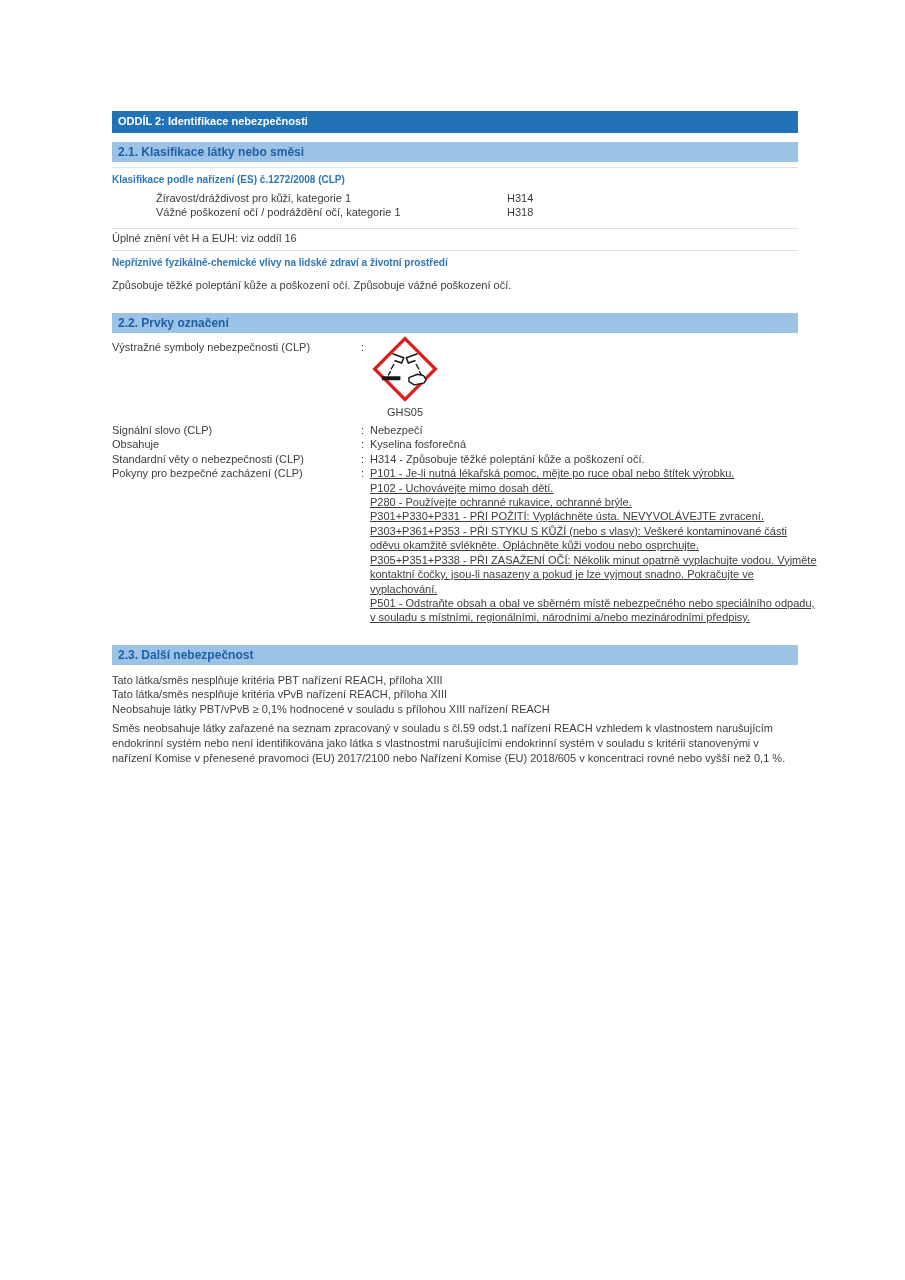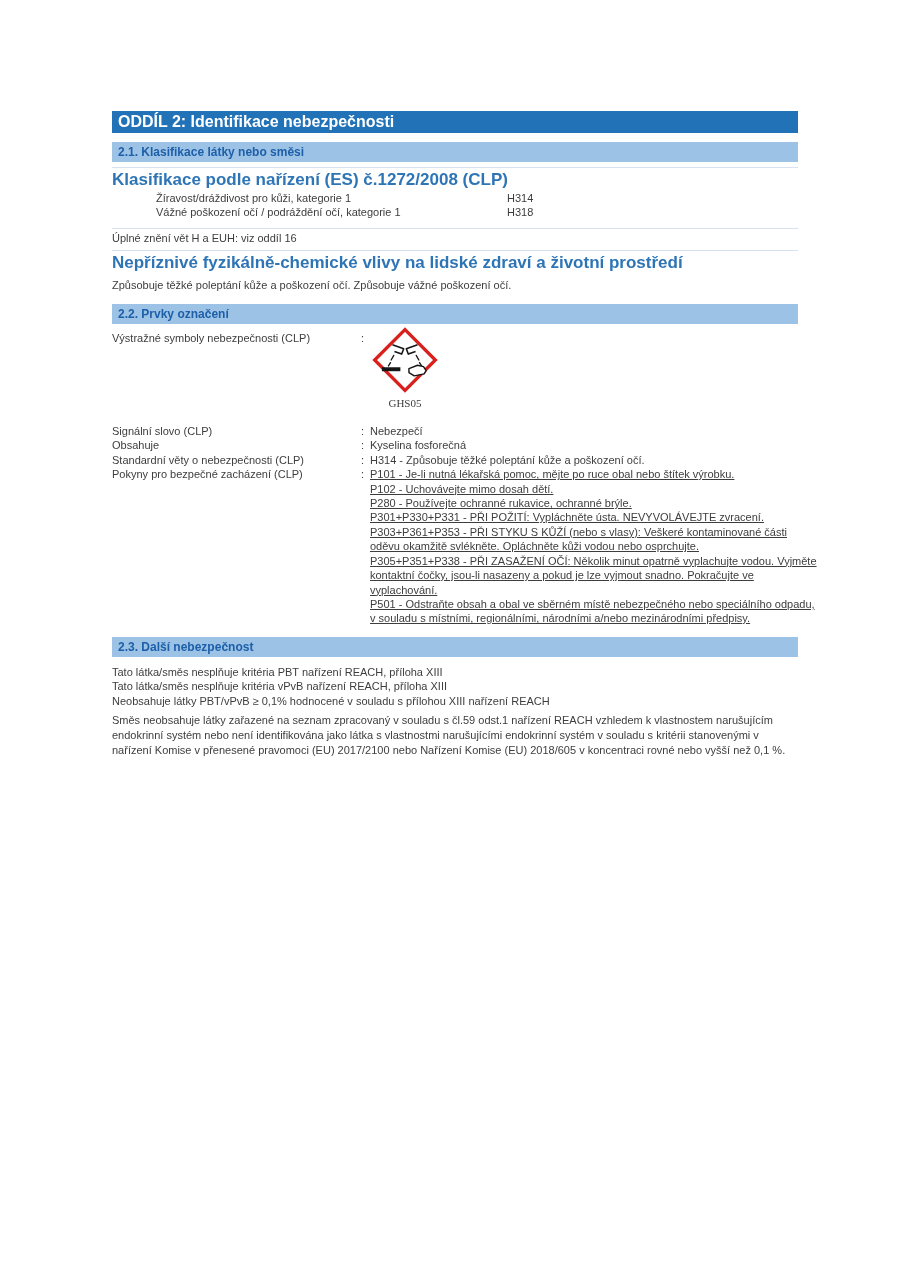--- a/index.html
+++ b/index.html
@@ -6,46 +6,46 @@
   html,body { background:#ffffff; }
   .page {
     position:relative; width:905px; height:1280px; background:#fff;
     font-family:"Liberation Sans", sans-serif; color:var(--body_text,#3d3d3d);
     overflow:hidden;
   }
   .content { position:absolute; left:112px; top:111px; width:686px; font-size:11px; line-height:14.4px; }
 
   .bar-dark {
     background:var(--header_bg,#2272b7); color:var(--header_text,#ffffff);
-    font-weight:bold; font-size:16px; line-height:15px; padding:3px 6px 4px 6px;
+    font-weight:bold; font-size:11px; line-height:15px; padding:3px 6px 4px 6px;
   }
   .bar-light {
     background:var(--section_bar_bg,#9cc3e6); color:var(--section_bar_text,#1d5fa8);
     font-weight:bold; font-size:12px; line-height:14px; padding:3px 6px;
   }
   .mt-s21 { margin-top:9px; }
-  .mt-bar { margin-top:11px; }
+  .mt-bar { margin-top:20px; }
 
   .subhead {
     margin-top:5px; border-top:1px solid var(--hairline,#d7e2f0);
     padding-top:5px; color:var(--subheading_text,#2e75b6);
-    font-weight:bold; font-size:17px; line-height:14px;
+    font-weight:bold; font-size:10px; line-height:14px;
   }
   .class-grid { margin-top:4px; display:grid; grid-template-columns:351px 1fr; }
   .class-grid > div { line-height:14.4px; white-space:nowrap;margin-left:44px; }
 
   .note-row { margin-top:8px; border-top:1px solid var(--hairline,#d7e2f0); padding-top:2px; white-space:nowrap; }
   .body-line { margin-top:8px; white-space:nowrap; }
 
   .kv-grid { margin-top:7px; display:grid; grid-template-columns:249px 9px 1fr; align-items:start; }
   .kv-grid > div { line-height:14.4px; }
   .kv-value { white-space:nowrap; }
   .p-lines div { white-space:nowrap;text-decoration:underline; }
 
-  .pictogram-block { display:inline-block; text-align:center; margin:-4px 0 14px 2px;font-family:Liberation Serif, serif; }
+  .pictogram-block { display:inline-block; text-align:center; margin:-4px 0 4px 2px; }
   .pictogram-caption { font-size:11px; line-height:13px; margin-top:1px; color:var(--body_text,#3d3d3d); }
 
   .hazard-lines { margin-top:8px; }
   .hazard-lines div { white-space:nowrap; line-height:14.6px; }
   .paragraph { margin-top:4px; line-height:15px; }
 </style>
 </head>
 <body>
 
 <div class="page">

